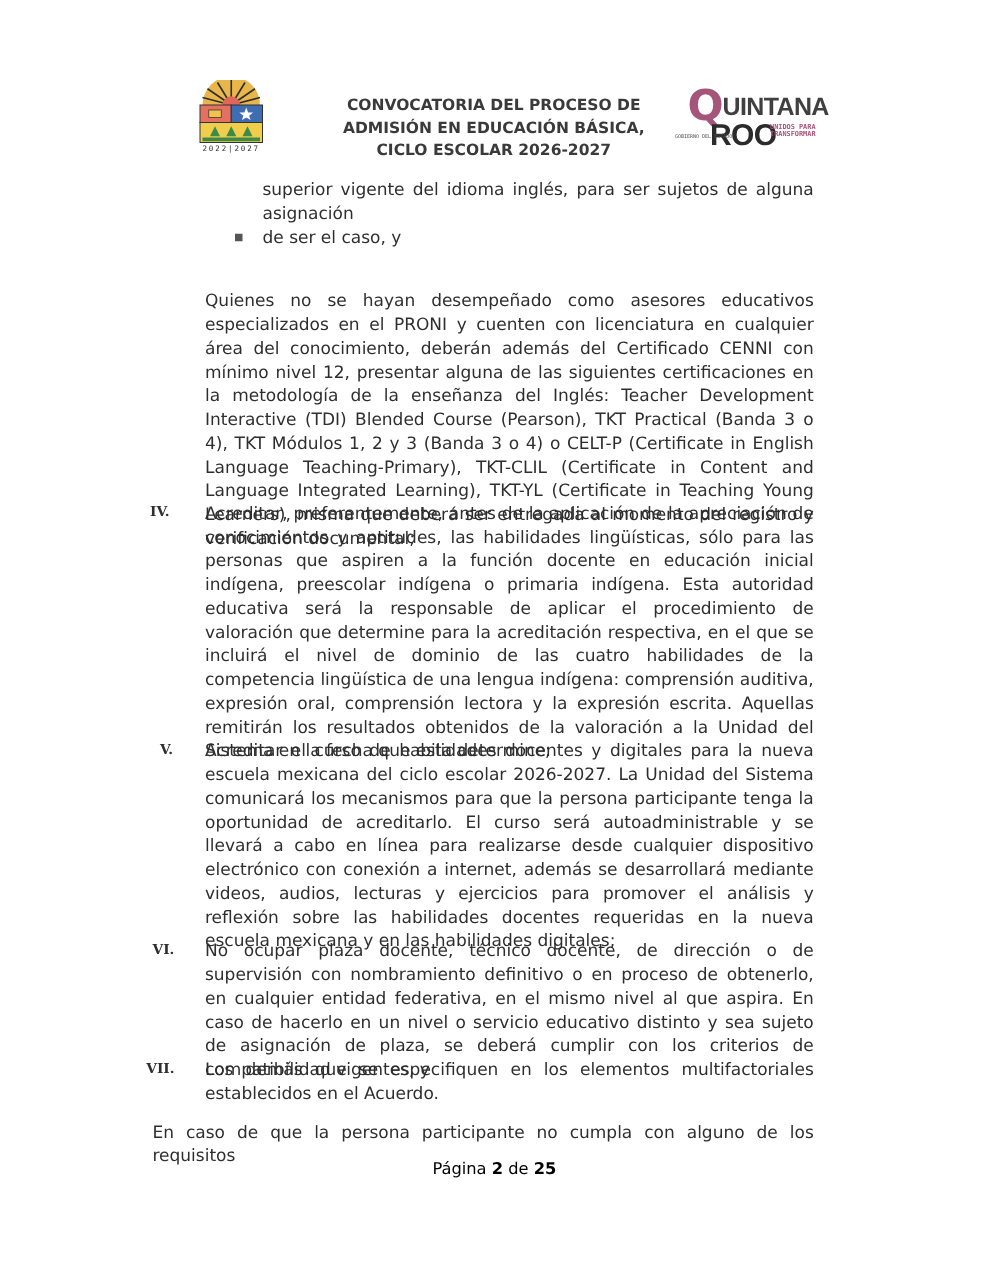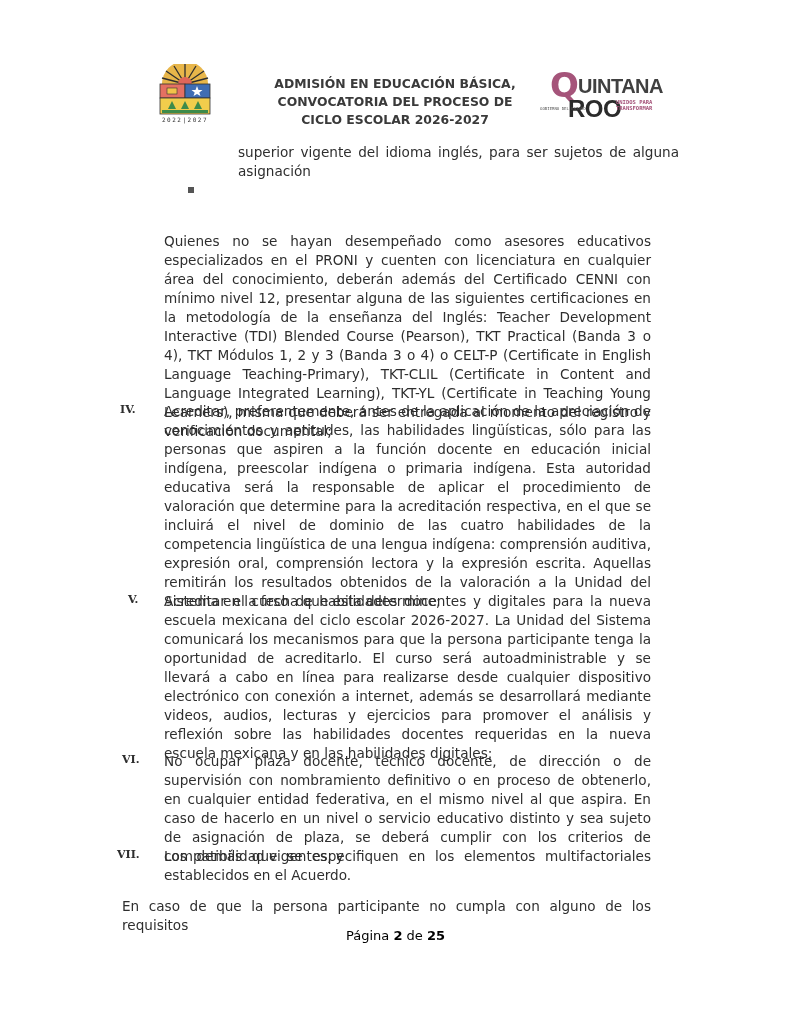--- a/index.html
+++ b/index.html
@@ -19,21 +19,21 @@
   .qr-intana { position: absolute; left: 38px; top: 9px; font-family: "Liberation Sans", sans-serif; font-weight: bold;
         color: #404040; font-size: 20px; letter-spacing: -0.5px; }
   .qr-roo { position: absolute; left: 28px; top: 29px; font-family: "Liberation Sans", sans-serif; font-weight: bold;
         color: #2b2b2b; font-size: 24px; letter-spacing: -0.5px; }
   .qr-tag { position: absolute; left: 76px; top: 33px; font-size: 5.5px; line-height: 6px; color: #a5547a;
         font-family: "DejaVu Sans Mono", monospace; font-weight: bold; }
   .qr-small { position: absolute; left: 0px; top: 40px; font-size: 4px; color: #555; font-family: "DejaVu Sans Mono", monospace; }
 
   
   .txt { position: absolute; font-size: 13.6px; line-height: 19px; text-align: justify; color: #2e2e2e; }
-  .txt.last-left { text-align: left; margin-left: 28px; }
+  .txt.last-left { text-align: left; }
   .bullet-block { position: absolute; left: 210px; width: 441px; }
   .bullet-mark { position: absolute; left: 188px; width: 6px; height: 6px; background: #555; }
   .numeral { position: absolute; left: 120px; font-family: "DejaVu Serif", "Liberation Serif", serif; font-weight: bold;
         font-size: 11px; color: #2e2e2e; }
   .item-body { left: 164px; width: 487px; }
   .para-indent { left: 164px; width: 487px; }
   .para-full { left: 122px; width: 529px; }
   .footer { position: absolute; top: 928px; left: 0; width: 791px; text-align: center; font-size: 13px; color: #000000; }
   .footer b { font-weight: bold; }
 </style>
@@ -64,38 +64,39 @@
       <polygon points="47,22 48.5,26 52.5,26 49.3,28.5 50.5,32 47,30 43.5,32 44.7,28.5 41.5,26 45.5,26" fill="#ffffff"></polygon>
       <polygon points="18,45 22,37 26,45" fill="#3d8b4a"></polygon>
       <polygon points="31,45 35,37 39,45" fill="#3d8b4a"></polygon>
       <polygon points="44,45 48,37 52,45" fill="#3d8b4a"></polygon>
       <rect x="12" y="46" width="46" height="3" fill="#3d8b4a"></rect>
     </svg>
     <div class="caption">2022|2027</div>
   </div>
 
   <div class="header-title">
+    <div>CONVOCATORIA DEL PROCESO DE</div>
     <div>ADMISIÓN EN EDUCACIÓN BÁSICA,</div>
-    <div>CONVOCATORIA DEL PROCESO DE</div>
     <div>CICLO ESCOLAR 2026-2027</div>
   </div>
 
   <div class="logo-right">
     <span class="qr-big">Q</span>
     <span class="qr-intana">UINTANA</span>
     <span class="qr-roo">ROO</span>
     <div class="qr-tag">
       <div>UNIDOS PARA</div>
       <div>TRANSFORMAR</div>
     </div>
     <span class="qr-small">GOBIERNO DEL ESTADO</span>
   </div>
 
   <div class="txt bullet-block last-left" style="top:143px;">
     <div style="text-align:justify;text-align-last:justify;">superior vigente del idioma inglés, para ser sujetos de alguna asignación</div>
+    <div>de ser el caso, y</div>
   </div>
 
   <div class="bullet-mark" style="top:187px;"></div>
 
   <div class="txt para-indent" style="top:232px;">Quienes no se hayan desempeñado como asesores educativos especializados en el PRONI y cuenten con licenciatura en cualquier área del conocimiento, deberán además del Certificado CENNI con mínimo nivel 12, presentar alguna de las siguientes certificaciones en la metodología de la enseñanza del Inglés: Teacher Development Interactive (TDI) Blended Course (Pearson), TKT Practical (Banda 3 o 4), TKT Módulos 1, 2 y 3 (Banda 3 o 4) o CELT-P (Certificate in English Language Teaching-Primary), TKT-CLIL (Certificate in Content and Language Integrated Learning), TKT-YL (Certificate in Teaching Young Learners), misma que deberá ser entregada al momento del registro y verificación documental;</div>
 
   <div class="numeral" style="top:403px;">IV.</div>
   <div class="txt item-body" style="top:402px;">Acreditar, preferentemente, antes de la aplicación de la apreciación de conocimientos y aptitudes, las habilidades lingüísticas, sólo para las personas que aspiren a la función docente en educación inicial indígena, preescolar indígena o primaria indígena. Esta autoridad educativa será la responsable de aplicar el procedimiento de valoración que determine para la acreditación respectiva, en el que se incluirá el nivel de dominio de las cuatro habilidades de la competencia lingüística de una lengua indígena: comprensión auditiva, expresión oral, comprensión lectora y la expresión escrita. Aquellas remitirán los resultados obtenidos de la valoración a la Unidad del Sistema en la fecha que esta determine;</div>
 
   <div class="numeral" style="top:593px; left:128px;">V.</div>

